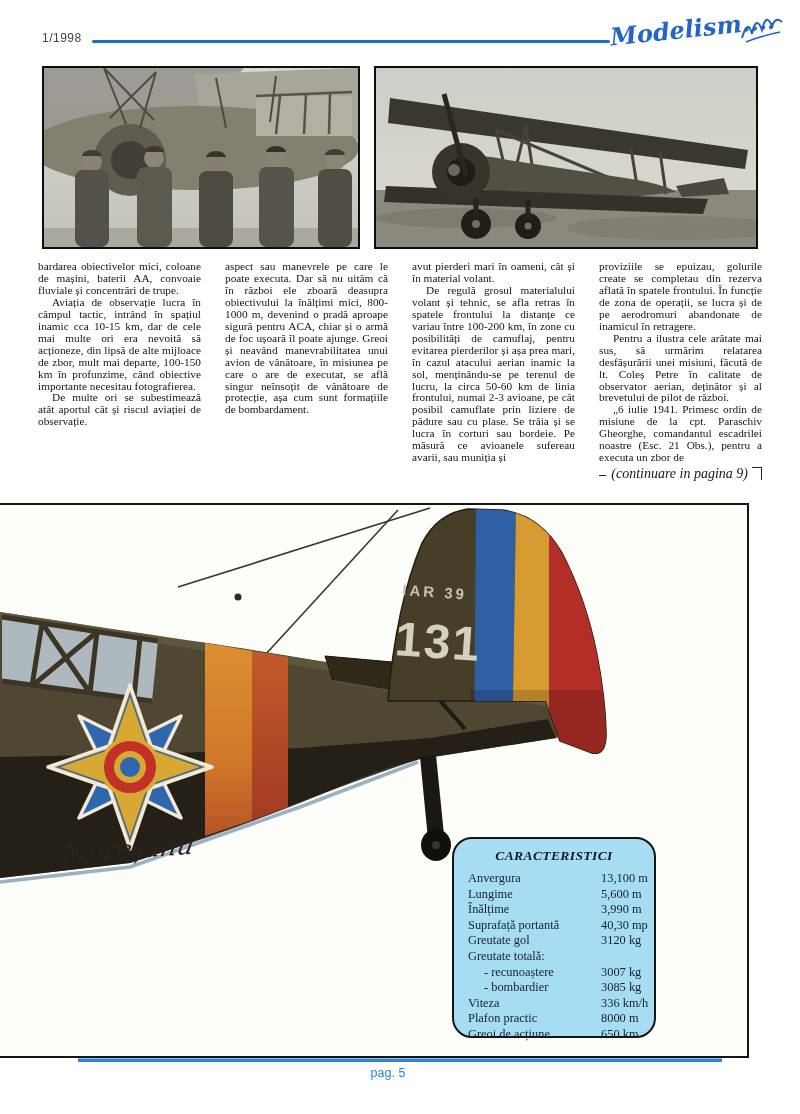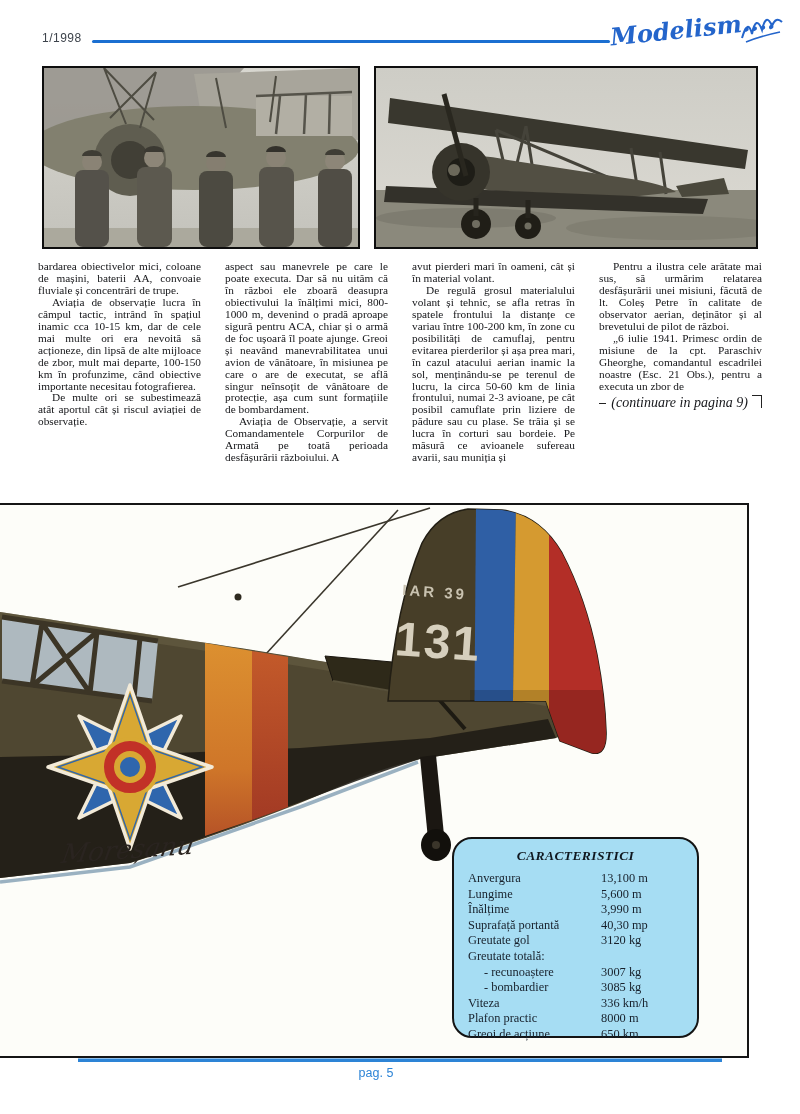--- a/index.html
+++ b/index.html
@@ -22,32 +22,32 @@
   .col p{margin:0;}
   .col p.ind{text-indent:14px;}
   .contnote{display:flex;align-items:flex-end;margin-top:3px;font-style:italic;font-size:14px;color:#15161a;}
   .contline{flex:1;border-top:1.5px solid #222;margin:0 5px 4px 0;}
   .cmark{width:9px;height:12px;border-top:1.8px solid #222;border-right:1.8px solid #222;margin-left:4px;}
   
   .frame{position:absolute;left:0;top:503px;width:747px;height:551px;background:#fdfdf9;
          border-top:2px solid #151515;border-right:2px solid #151515;border-bottom:2px solid #151515;}
   .frame svg{position:absolute;left:0;top:0;}
   
-  .specs{position:absolute;left:452px;top:837px;width:247px;height:201px;background:#a6ddf3;
+  .specs{position:absolute;left:452px;top:837px;width:204px;height:201px;background:#a6ddf3;
          border:2px solid #141414;border-radius:20px;box-sizing:border-box;padding:9px 0 0 0;z-index:3;}
   .specs h3{margin:0 0 7px 0;text-align:center;font-size:13.5px;font-style:italic;font-weight:bold;
             color:#101820;letter-spacing:.4px;}
   .srow{position:relative;height:15.6px;font-size:12.4px;font-weight:normal;color:#17202b;line-height:15.6px;}
   .slabel{position:absolute;left:14px;white-space:nowrap;}
   .srow.ind .slabel{left:30px;}
   .sval{position:absolute;left:147px;white-space:nowrap;}
   
   .frule{position:absolute;left:78px;top:1058px;width:644px;height:3px;background:#2d84d6;
          border-top:1px solid #8fc0ec;}
-  .pagenum{position:absolute;left:4px;top:1066px;width:744px;text-align:center;
+  .pagenum{position:absolute;left:16px;top:1066px;width:744px;text-align:center;
            font:12.5px "Liberation Sans",sans-serif;color:#2d84d6;}
 </style>
 </head>
 <body>
 
 <div class="page">
 
   <div class="issue">1/1998</div>
   <div class="hrule"></div>
   <div class="logo">Modelism....</div>
@@ -134,27 +134,27 @@
   </div>
 
   <div class="cols">
     <div class="col">
       <p>bardarea obiectivelor mici, coloane de mașini, baterii AA, convoaie fluviale și concentrări de trupe.</p>
       <p class="ind">Aviația de observație lucra în câmpul tactic, intrând în spațiul inamic cca 10-15 km, dar de cele mai multe ori era nevoită să acționeze, din lipsă de alte mijloace de zbor, mult mai departe, 100-150 km în profunzime, când obiective importante necesitau fotografierea.</p>
       <p class="ind">De multe ori se subestimează atât aportul cât și riscul aviației de observație.</p>
     </div>
     <div class="col">
       <p>aspect sau manevrele pe care le poate executa. Dar să nu uităm că în război ele zboară deasupra obiectivului la înălțimi mici, 800-1000 m, devenind o pradă aproape sigură pentru ACA, chiar și o armă de foc ușoară îl poate ajunge. Greoi și neavând manevrabilitatea unui avion de vânătoare, în misiunea pe care o are de executat, se află singur neînsoțit de vânătoare de protecție, așa cum sunt formațiile de bombardament.</p>
-      <p class="ind">Aviația de Observație, a servit Comandamentele Corpurilor de Armată pe toată perioada desfășurării războiului. A</p>
     </div>
     <div class="col">
       <p>avut pierderi mari în oameni, cât și în material volant.</p>
       <p class="ind">De regulă grosul materialului volant și tehnic, se afla retras în spatele frontului la distanțe ce variau între 100-200 km, în zone cu posibilități de camuflaj, pentru evitarea pierderilor și așa prea mari, în cazul atacului aerian inamic la sol, menținându-se pe terenul de lucru, la circa 50-60 km de linia frontului, numai 2-3 avioane, pe cât posibil camuflate prin liziere de pădure sau cu plase. Se trăia și se lucra în corturi sau bordeie. Pe măsură ce avioanele sufereau avarii, sau muniția și</p>
     </div>
     <div class="col">
+      <p>proviziile se epuizau, golurile create se completau din rezerva aflată în spatele frontului. În funcție de zona de operații, se lucra și de pe aerodromuri abandonate de inamicul în retragere.</p>
       <p class="ind">Pentru a ilustra cele arătate mai sus, să urmărim relatarea desfășurării unei misiuni, făcută de lt. Coleș Petre în calitate de observator aerian, deținător și al brevetului de pilot de război.</p>
       <p class="ind">„6 iulie 1941. Primesc ordin de misiune de la cpt. Paraschiv Gheorghe, comandantul escadrilei noastre (Esc. 21 Obs.), pentru a executa un zbor de</p>
       <div class="contnote">
         <span class="contline"></span>
         <span>(continuare in pagina 9)</span>
         <span class="cmark"></span>
       </div>
     </div>
   </div>
 

